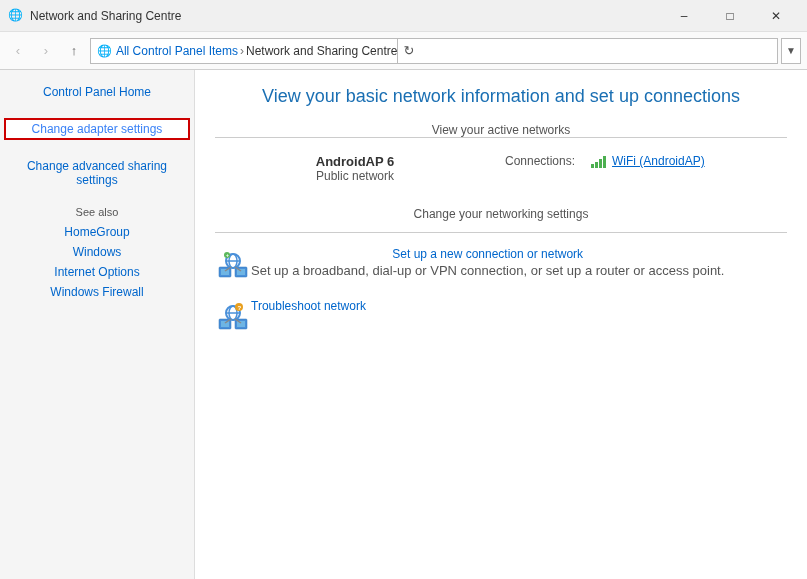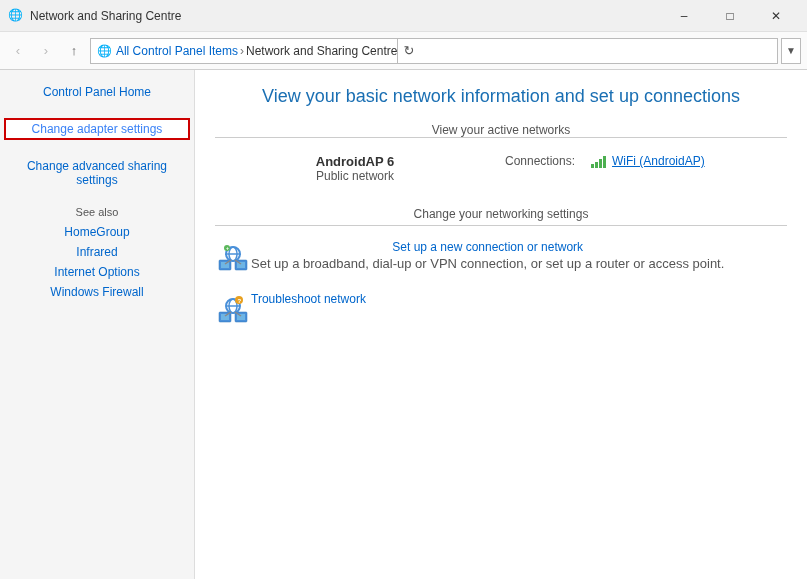--- a/index.html
+++ b/index.html
@@ -187,21 +187,21 @@
     }
     .wifi-bar {
       background: #4caf50;
       width: 3px;
     }
 
     .settings-section-header {
       font-size: 12px;
       color: #555;
       border-bottom: 1px solid #ccc;
-      padding-bottom: 4px;
+      padding-bottom: 11px;
       margin-bottom: 14px;
     }
 
     .setting-item {
       display: flex;
       align-items: flex-start;
       margin-bottom: 16px;
     }
     .setting-icon {
       width: 36px;
@@ -253,21 +253,21 @@
 
 <div class="main-container">
 
   <div class="sidebar">
     <a class="sidebar-link">Control Panel Home</a>
     <a class="sidebar-link highlighted">Change adapter settings</a>
     <a class="sidebar-link">Change advanced sharing settings</a>
 
     <div class="see-also-label">See also</div>
     <a class="sidebar-link">HomeGroup</a>
-    <a class="sidebar-link">Infrared</a>
+    <a class="sidebar-link">Windows</a>
     <a class="sidebar-link">Internet Options</a>
     <a class="sidebar-link">Windows Firewall</a>
   </div>
 
   <div class="content">
     <div class="content-title">View your basic network information and set up connections</div>
 
     <div class="section-header">View your active networks</div>
     <div class="network-info-box">
       <div class="network-name-area">

